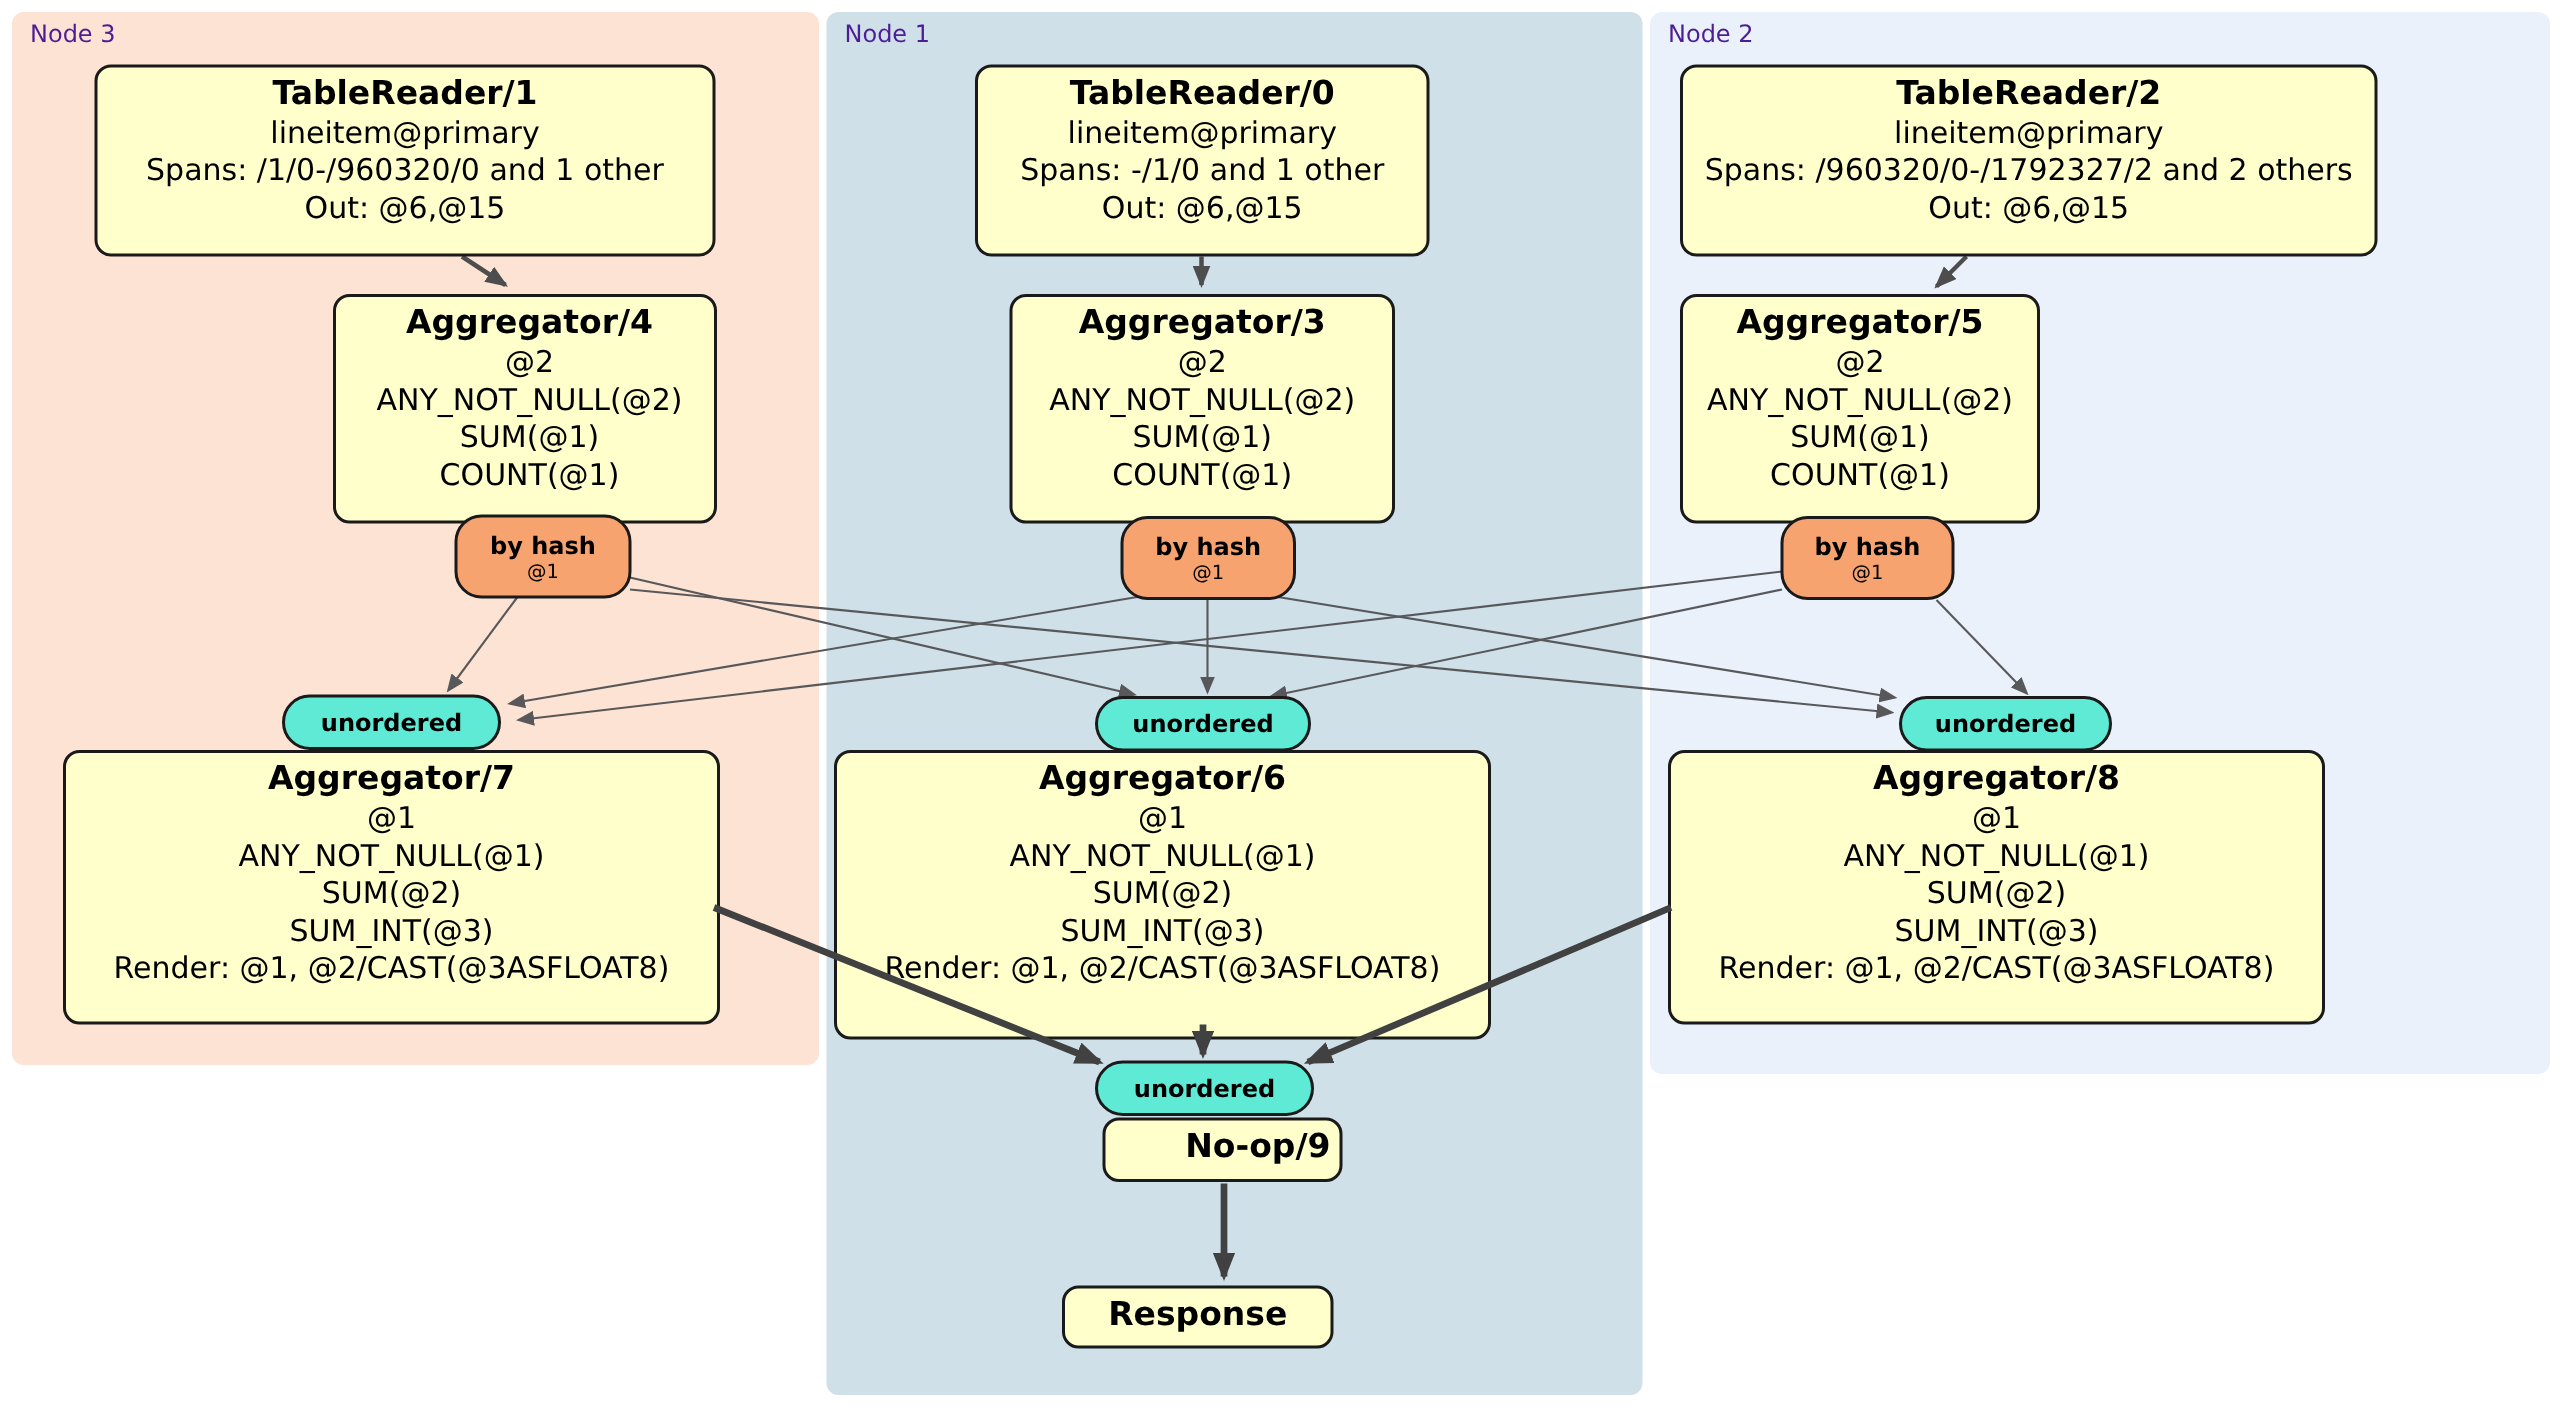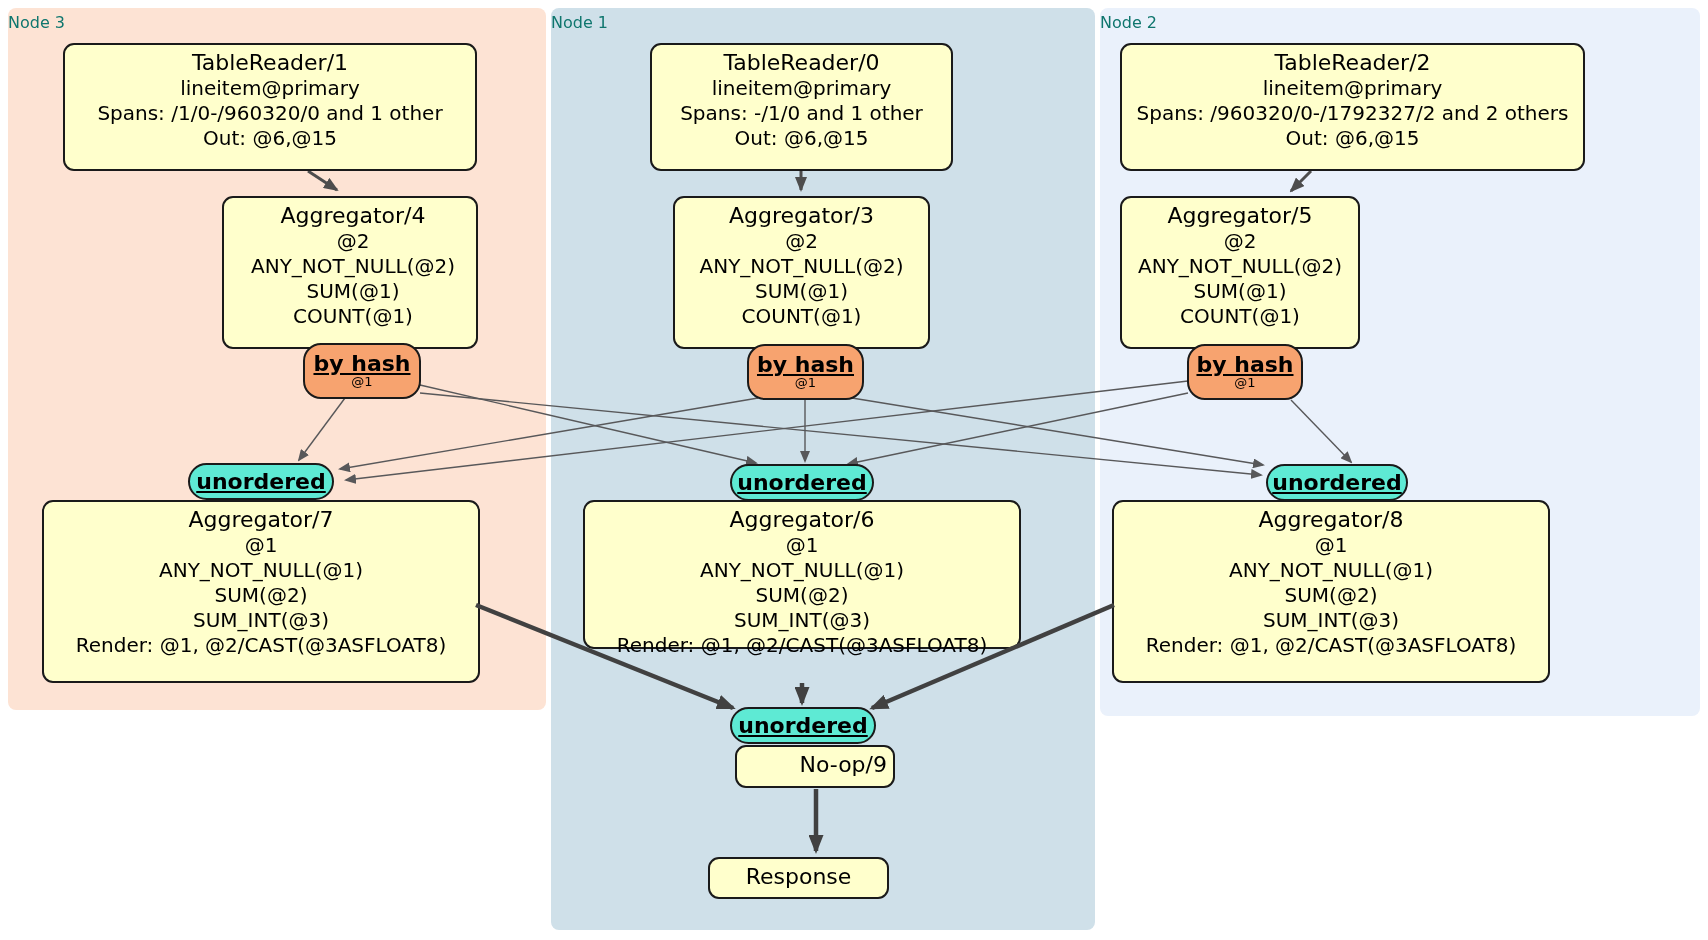--- a/index.html
+++ b/index.html
@@ -2,42 +2,42 @@
 <html><head>
 <meta charset="utf-8">
 <style>
   html,body{margin:0;padding:0;background:#ffffff;}
   .canvas{position:relative;width:1708px;height:940px;background:#ffffff;
           font-family:"DejaVu Sans","Liberation Sans",sans-serif;color:#000;overflow:hidden;}
   .region{position:absolute;border-radius:8px;}
   #region-n3{left:8px;top:8px;width:538px;height:702px;background:#fde3d4;}
   #region-n1{left:551px;top:8px;width:544px;height:922px;background:#cfe0e9;}
   #region-n2{left:1100px;top:8px;width:600px;height:708px;background:#eaf1fb;text-align:right;}
-  .region-label{position:absolute;top:5px;left:0;font-size:16px;color:#0f766e;}
+  .region-label{position:absolute;top:5px;left:12px;font-size:16px;color:#4c1d95;}
   .edge-layer{position:absolute;left:0;top:0;width:1708px;height:940px;pointer-events:none;}
   .pbox{position:absolute;box-sizing:border-box;background:#ffffcc;border:2px solid #1a1a1a;
         border-radius:11px;text-align:center;padding:4px 6px;z-index:3;}
-  .pbox-title{font-weight:normal;font-size:22px;line-height:27px;}
+  .pbox-title{font-weight:bold;font-size:22px;line-height:27px;}
   .pbox-line{font-size:20px;line-height:25px;white-space:nowrap;}
   #tr1{left:63px;top:43px;width:414px;height:128px;}
   #tr0{left:650px;top:43px;width:303px;height:128px;}
   #tr2{left:1120px;top:43px;width:465px;height:128px;}
   #agg4{left:222px;top:196px;width:256px;height:153px;padding-left:12px;}
   #agg3{left:673px;top:196px;width:257px;height:153px;}
   #agg5{left:1120px;top:196px;width:240px;height:153px;}
   #agg7{left:42px;top:500px;width:438px;height:183px;}
-  #agg6{left:583px;top:500px;width:438px;height:149px;}
+  #agg6{left:556px;top:500px;width:438px;height:193px;}
   #agg8{left:1112px;top:500px;width:438px;height:183px;}
   #noop{left:735px;top:745px;width:160px;height:43px;text-align:right;}
   #resp{left:708px;top:857px;width:181px;height:42px;}
   .pill{position:absolute;box-sizing:border-box;border:2px solid #1a1a1a;z-index:4;
         display:flex;flex-direction:column;align-items:center;justify-content:center;}
   .pill-router{background:#f7a36f;border-radius:18px;}
   .pill-sync{background:#5eead4;border-radius:19px;}
-  .pill-main{font-weight:bold;font-size:22px;line-height:20px;text-decoration:underline;}
+  .pill-main{font-weight:bold;font-size:16px;line-height:20px;}
   .pill-sub{font-size:13px;line-height:15px;}
   #hash3{left:303px;top:343px;width:118px;height:56px;}
   #hash1{left:747px;top:344px;width:117px;height:56px;}
   #hash2{left:1187px;top:344px;width:116px;height:56px;}
   #un3{left:188px;top:463px;width:146px;height:37px;}
   #un1{left:730px;top:464px;width:144px;height:37px;}
   #un2{left:1266px;top:464px;width:142px;height:37px;}
   #unb{left:730px;top:707px;width:146px;height:37px;}
   #thin-layer{z-index:2;}
   #thick-layer{z-index:6;}

